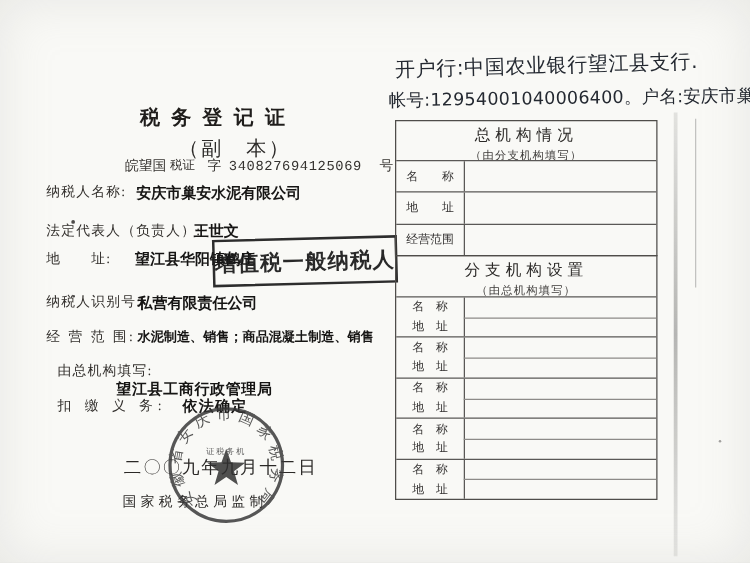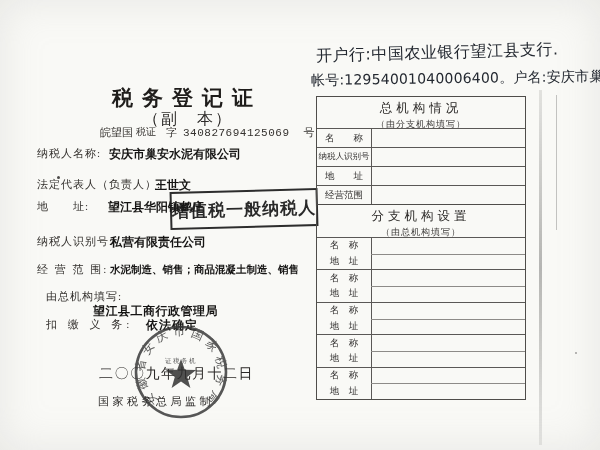--- a/index.html
+++ b/index.html
@@ -5,21 +5,21 @@
   html,body{margin:0;padding:0;background:#e8e8e6;}
   .page{
     position:relative;width:600px;height:450px;overflow:hidden;
     background:#f9f9f6;
     font-family:"Liberation Serif","DejaVu Serif",serif;
     color:#2e2c2a;
     box-shadow:inset 0 0 40px rgba(180,180,175,.25);
   }
   .abs{position:absolute;white-space:nowrap;}
   
-  .cert-title{left:112px;top:84px;font-size:21px;font-weight:bold;letter-spacing:9px;color:#1f1d1b;}
+  .cert-title{left:112px;top:84px;font-size:16px;font-weight:bold;letter-spacing:9px;color:#1f1d1b;}
   .cert-subtitle{left:143px;top:109px;font-size:16px;letter-spacing:2px;}
   .cert-number{left:100px;top:125px;font-size:11px;color:#35322f;}
   .cert-number .mid{font-size:10px;position:relative;top:-1px;margin-left:3px;}
   .cert-number .zi{margin-left:10px;}
   .cert-number .num{margin-left:6px;letter-spacing:.5px;font-family:Liberation Mono, monospace;margin-top:38px;}
   .cert-number .suf{margin-left:14px;}
   .f-label{font-size:11px;letter-spacing:1px;color:#33302d;}
   .f-value{font-size:12px;font-weight:600;color:#161514;}
   .vat-stamp{
     left:170px;top:190px;width:144px;height:34px;
@@ -126,24 +126,20 @@
       <div class="tbl-headwrap tbl-head">
         <div class="tbl-title">总机构情况</div>
         <div class="tbl-sub">（由分支机构填写）</div>
       </div>
       <div class="rows">
         <div class="t-row">
           <div class="t-label">名　　称</div>
           <div class="t-value"></div>
         </div>
         <div class="t-row">
-          <div class="t-label small">纳税人识别号</div>
-          <div class="t-value"></div>
-        </div>
-        <div class="t-row">
           <div class="t-label">地　　址</div>
           <div class="t-value"></div>
         </div>
         <div class="t-row">
           <div class="t-label">经营范围</div>
           <div class="t-value"></div>
         </div>
       </div>
     </div>
 

